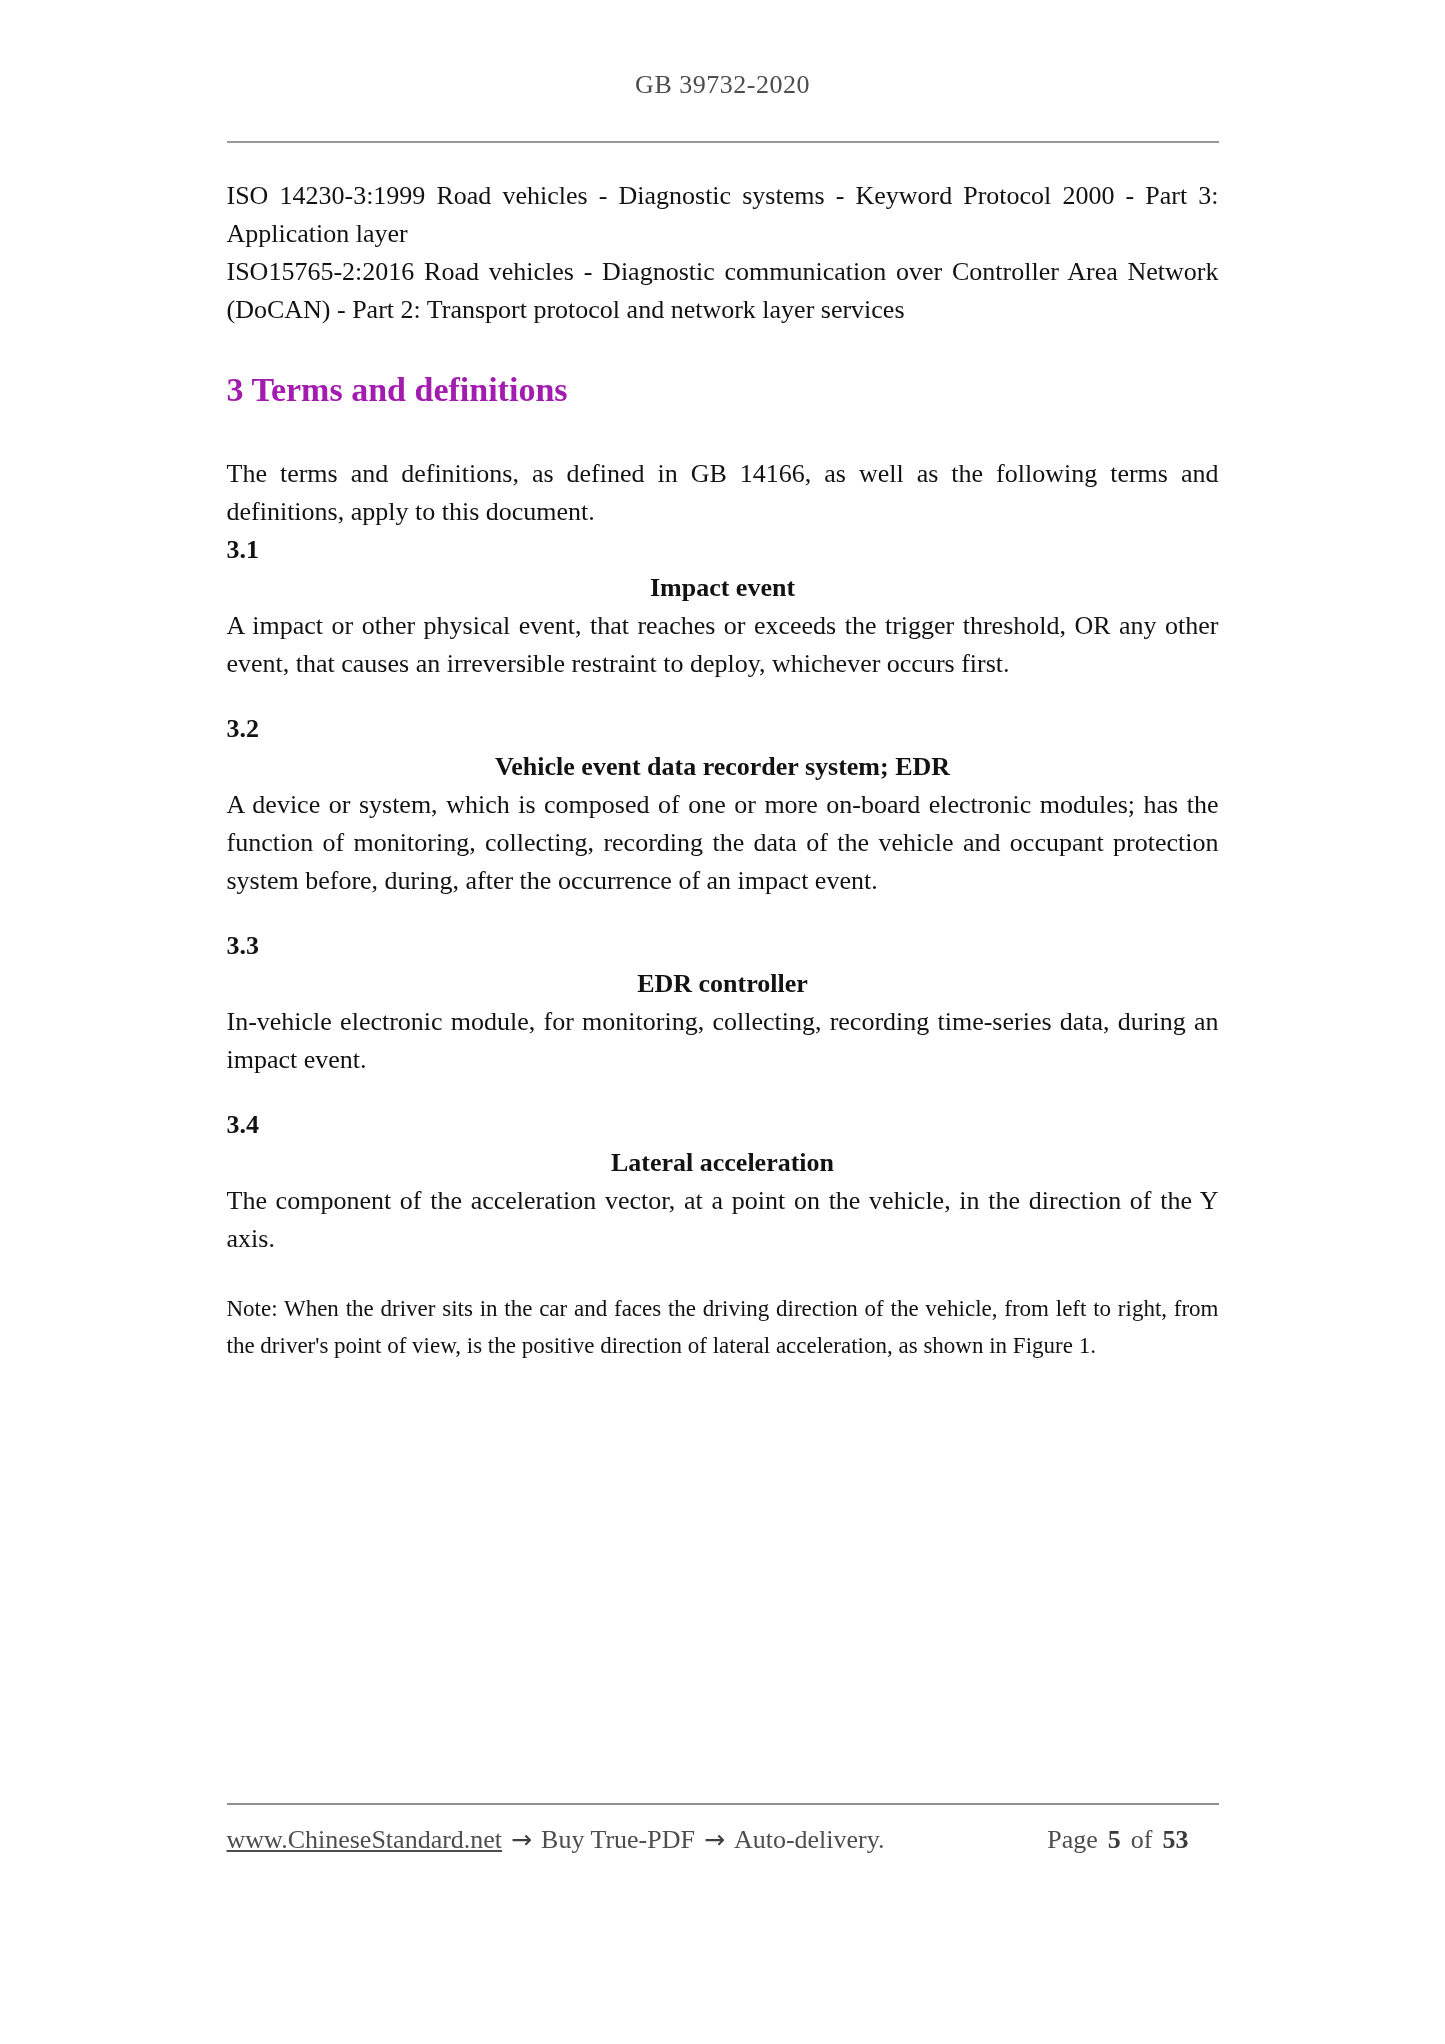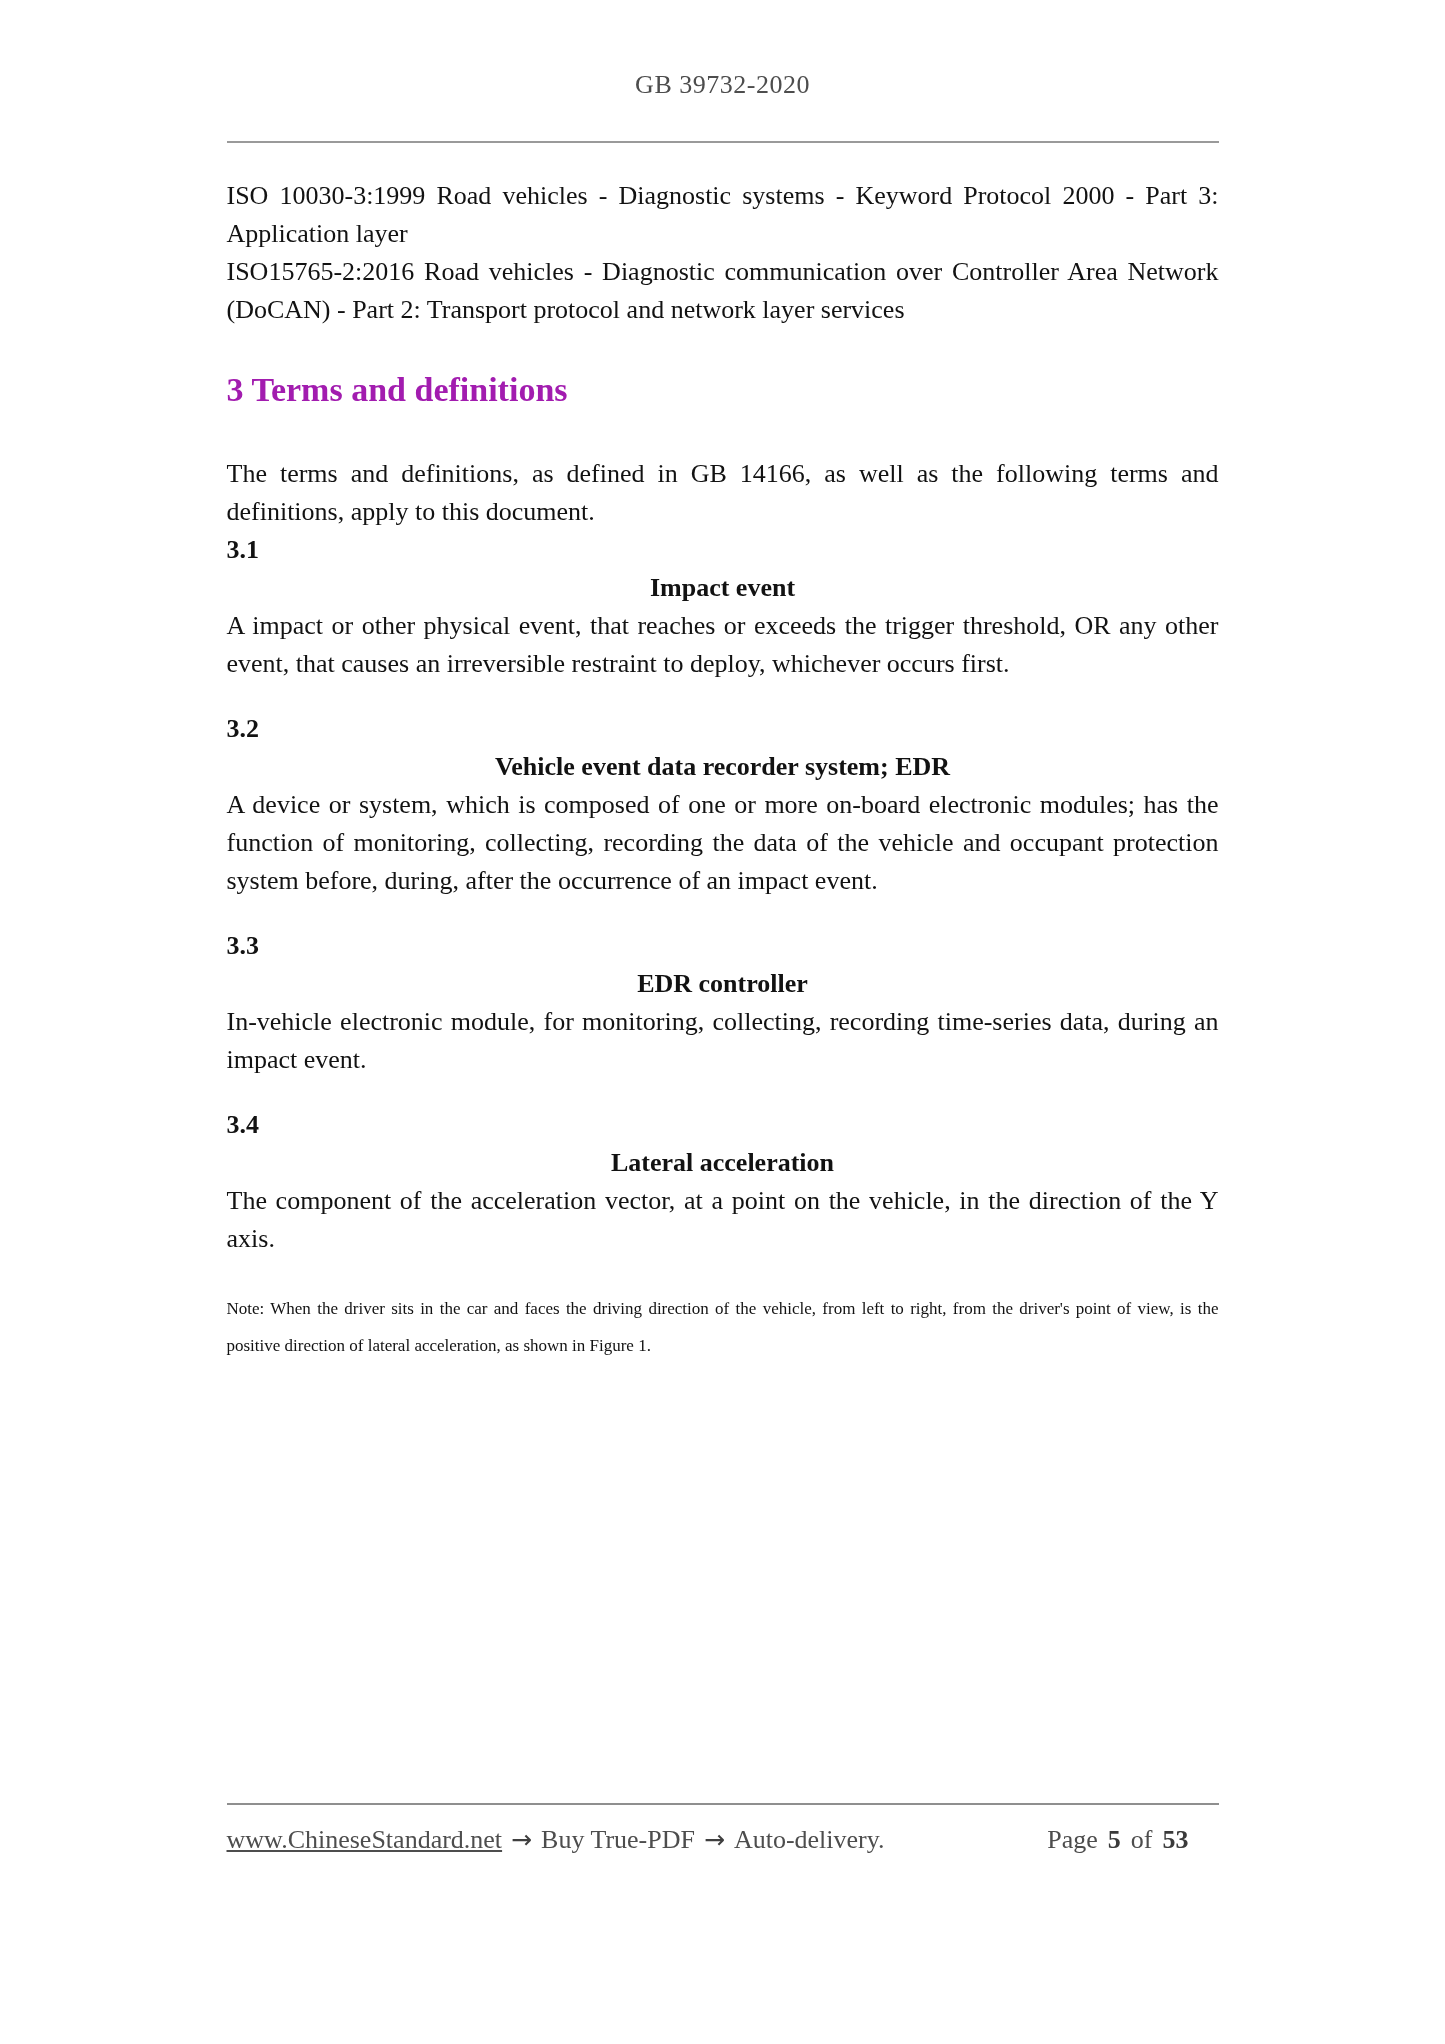--- a/index.html
+++ b/index.html
@@ -53,21 +53,21 @@
     color: #a21caf;
     margin: 39px 0 43px 0;
   }
   .intro { margin-bottom: 32px; }
   .term-number { font-weight: bold; margin-bottom: 33px; }
   .term-title { font-weight: bold; margin-bottom: 27px; text-align: center; }
   .term-def { margin-bottom: 27px; }
   .term-def.before-number { margin-bottom: 27px; }
   .term-def.before-note { margin-bottom: 32px; }
   .note {
-    font-size: 17px;
+    font-size: 23px;
     line-height: 37px;
   }
 
   
   .running-footer {
     position: absolute;
     left: 215px;
     right: 215px;
     top: 1803px;
     font-size: 26px;
@@ -106,21 +106,21 @@
 
 <div class="page">
 
   <div class="running-header">
     <div class="doc-number">GB 39732-2020</div>
     <hr class="rule header-rule">
   </div>
 
   <div class="content">
 
-    <p class="ref indent just">ISO 10030-3:1999 Road vehicles - Diagnostic systems - Keyword Protocol 2000 - Part 3: Application layer</p>
+    <p class="ref indent just">ISO 14230-3:1999 Road vehicles - Diagnostic systems - Keyword Protocol 2000 - Part 3: Application layer</p>
 
     <p class="ref indent just">ISO15765-2:2016 Road vehicles - Diagnostic communication over Controller Area Network (DoCAN) - Part 2: Transport protocol and network layer services</p>
 
     <div class="section-heading">3 Terms and definitions</div>
 
     <p class="intro just">The terms and definitions, as defined in GB 14166, as well as the following terms and definitions, apply to this document.</p>
 
     <p class="term-number">3.1</p>
     <p class="term-title indent">Impact event</p>
     <p class="term-def indent just before-number">A impact or other physical event, that reaches or exceeds the trigger threshold, OR any other event, that causes an irreversible restraint to deploy, whichever occurs first.</p>

